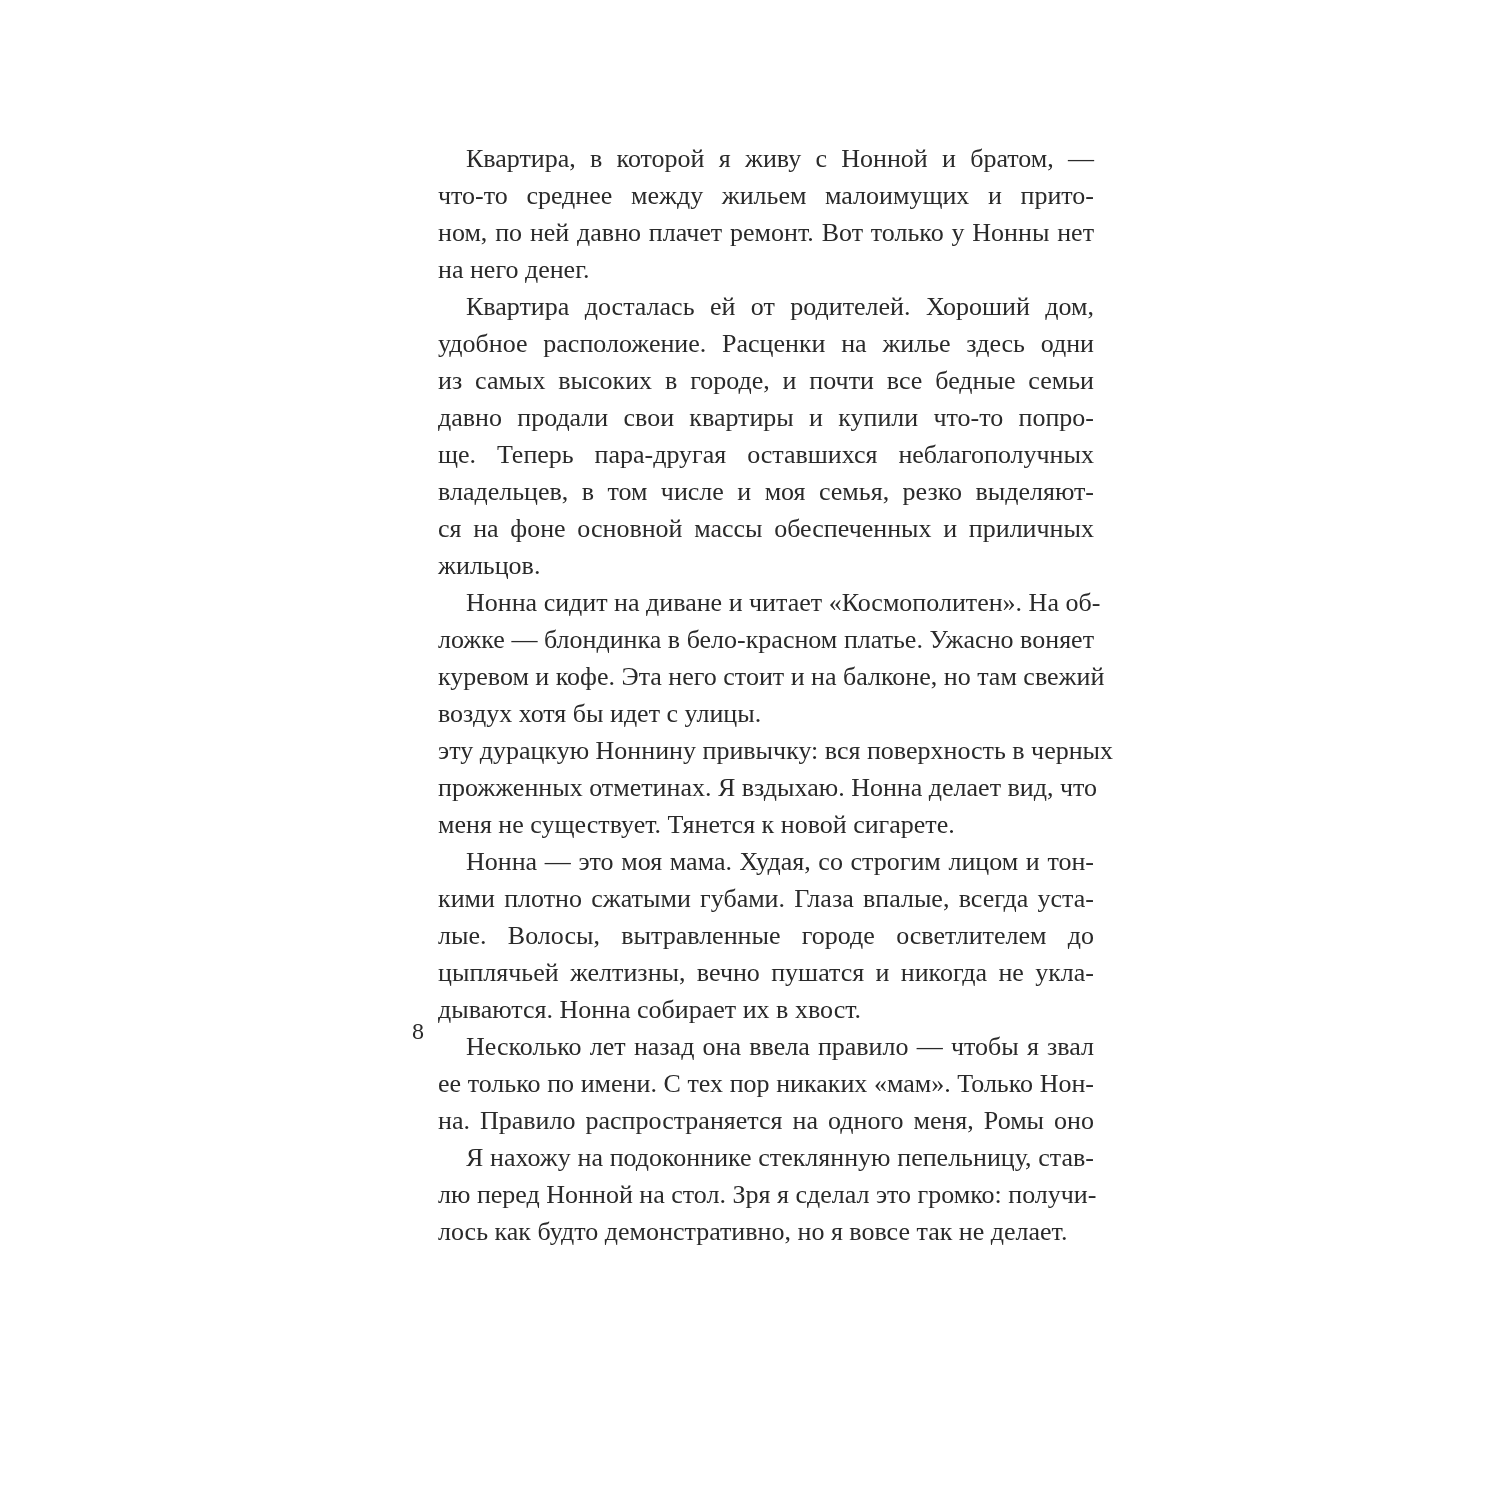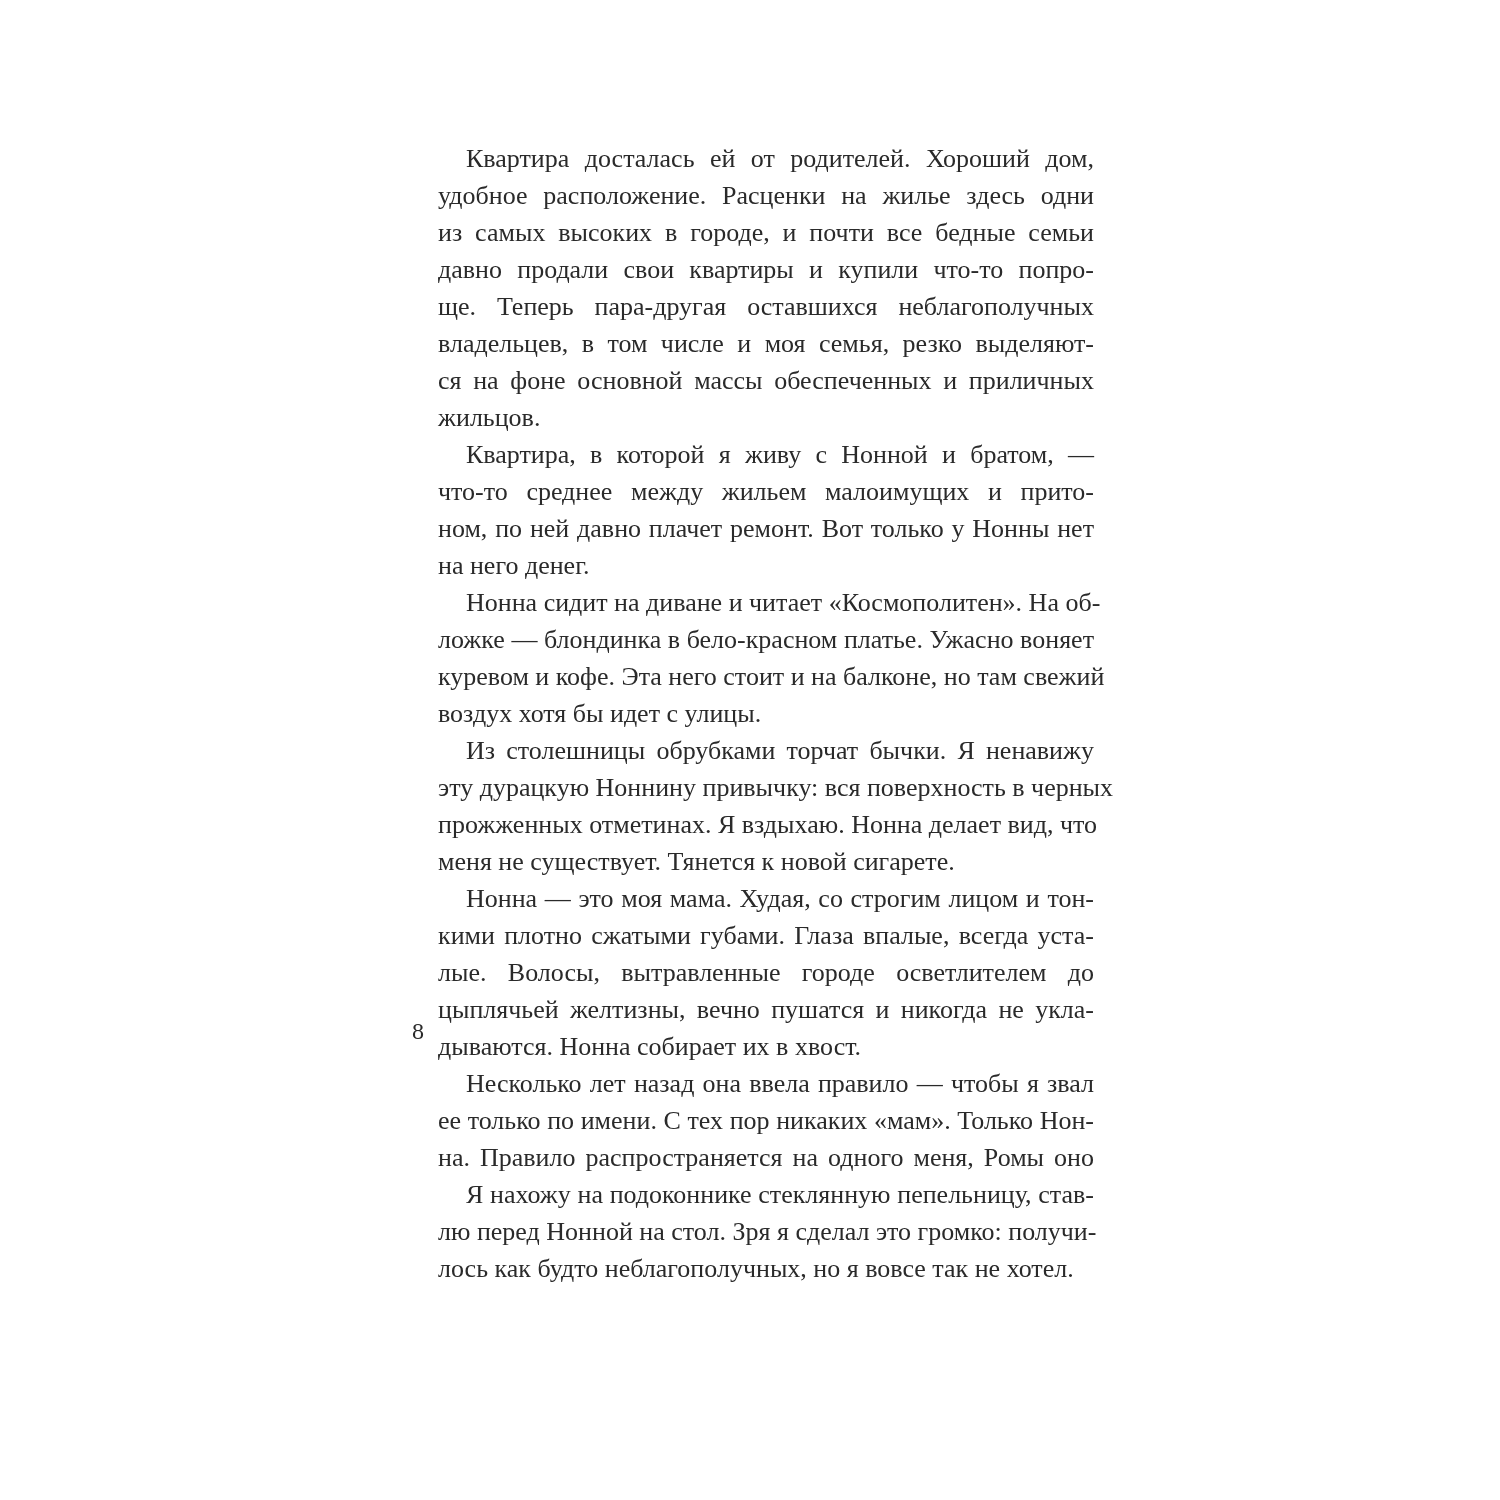--- a/index.html
+++ b/index.html
@@ -53,59 +53,58 @@
     font-family: "Liberation Serif", "DejaVu Serif", serif;
     font-size: 24px;
     color: #2a2a2a;
   }
 </style>
 </head>
 <body>
 
 <div class="page">
   <div class="para">
+    <span class="line first">Квартира, в которой я живу с Нонной и братом, —</span>
+    <span class="line">что-то среднее между жильем малоимущих и прито-</span>
+    <span class="line">ном, по ней давно плачет ремонт. Вот только у Нонны нет</span>
+    <span class="line last">на него денег.</span>
+  </div>
+  <div class="para">
     <span class="line first">Квартира досталась ей от родителей. Хороший дом,</span>
     <span class="line">удобное расположение. Расценки на жилье здесь одни</span>
     <span class="line">из самых высоких в городе, и почти все бедные семьи</span>
     <span class="line">давно продали свои квартиры и купили что-то попро-</span>
     <span class="line">ще. Теперь пара-другая оставшихся неблагополучных</span>
     <span class="line">владельцев, в том числе и моя семья, резко выделяют-</span>
     <span class="line">ся на фоне основной массы обеспеченных и приличных</span>
     <span class="line last">жильцов.</span>
   </div>
   <div class="para">
-    <span class="line first">Квартира, в которой я живу с Нонной и братом, —</span>
-    <span class="line">что-то среднее между жильем малоимущих и прито-</span>
-    <span class="line">ном, по ней давно плачет ремонт. Вот только у Нонны нет</span>
-    <span class="line last">на него денег.</span>
-  </div>
-  <div class="para">
     <span class="line first">Нонна сидит на диване и читает «Космополитен». На об-</span>
     <span class="line">ложке — блондинка в бело-красном платье. Ужасно воняет</span>
     <span class="line">куревом и кофе. Эта него стоит и на балконе, но там свежий</span>
     <span class="line last">воздух хотя бы идет с улицы.</span>
   </div>
   <div class="para">
-    <span class="line first">Из столешницы обрубками торчат бычки. Я ненавижу</span>
     <span class="line">эту дурацкую Нонни­ну привычку: вся поверхность в черных</span>
     <span class="line">прожженных отметинах. Я вздыхаю. Нонна делает вид, что</span>
     <span class="line last">меня не существует. Тянется к новой сигарете.</span>
   </div>
   <div class="para">
     <span class="line first">Нонна — это моя мама. Худая, со строгим лицом и тон-</span>
     <span class="line">кими плотно сжатыми губами. Глаза впалые, всегда уста-</span>
     <span class="line">лые. Волосы, вытравленные городе осветлителем до</span>
     <span class="line">цыплячьей желтизны, вечно пушатся и никогда не укла-</span>
     <span class="line last">дываются. Нонна собирает их в хвост.</span>
   </div>
   <div class="para">
     <span class="line first">Несколько лет назад она ввела правило — чтобы я звал</span>
     <span class="line">ее только по имени. С тех пор никаких «мам». Только Нон-</span>
     <span class="line">на. Правило распространяется на одного меня, Ромы оно</span>
   </div>
   <div class="para">
     <span class="line first">Я нахожу на подоконнике стеклянную пепельницу, став-</span>
     <span class="line">лю перед Нонной на стол. Зря я сделал это громко: получи-</span>
-    <span class="line last">лось как будто неблагополучных, но я вовсе так не хотел.</span>
+    <span class="line last">лось как будто демонстративно, но я вовсе так не делает.</span>
   </div>
 </div>
 
 <div class="page-number">8</div>
 
 </body></html>

